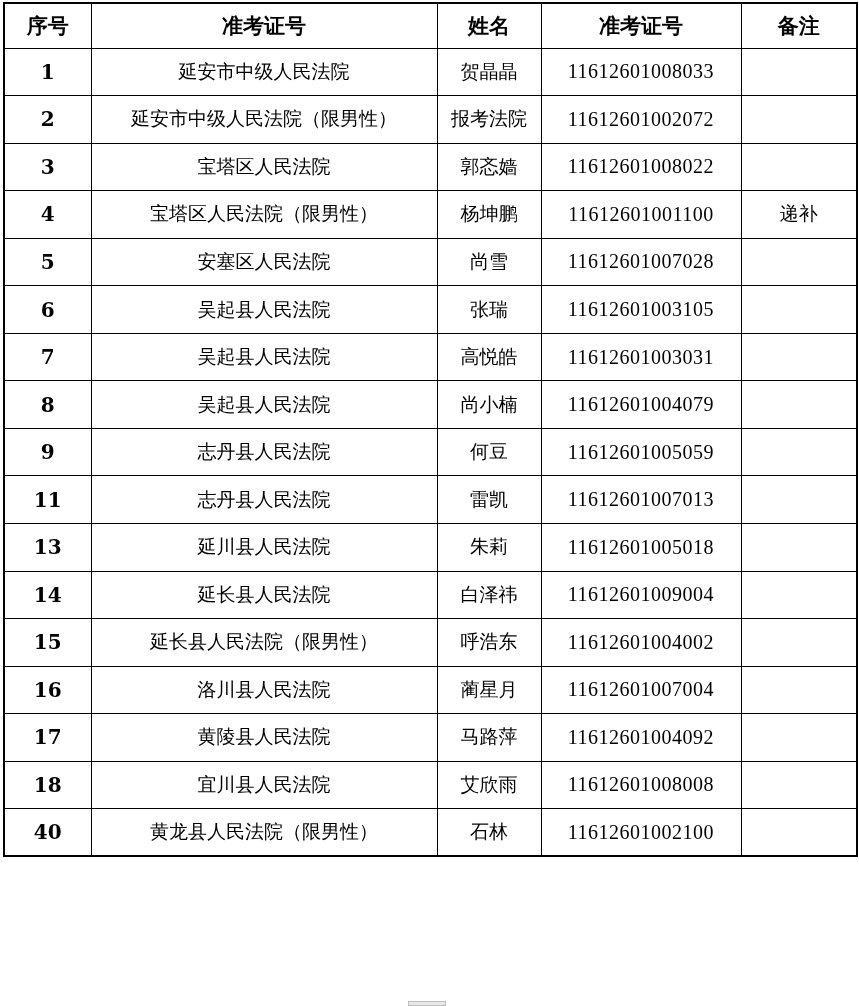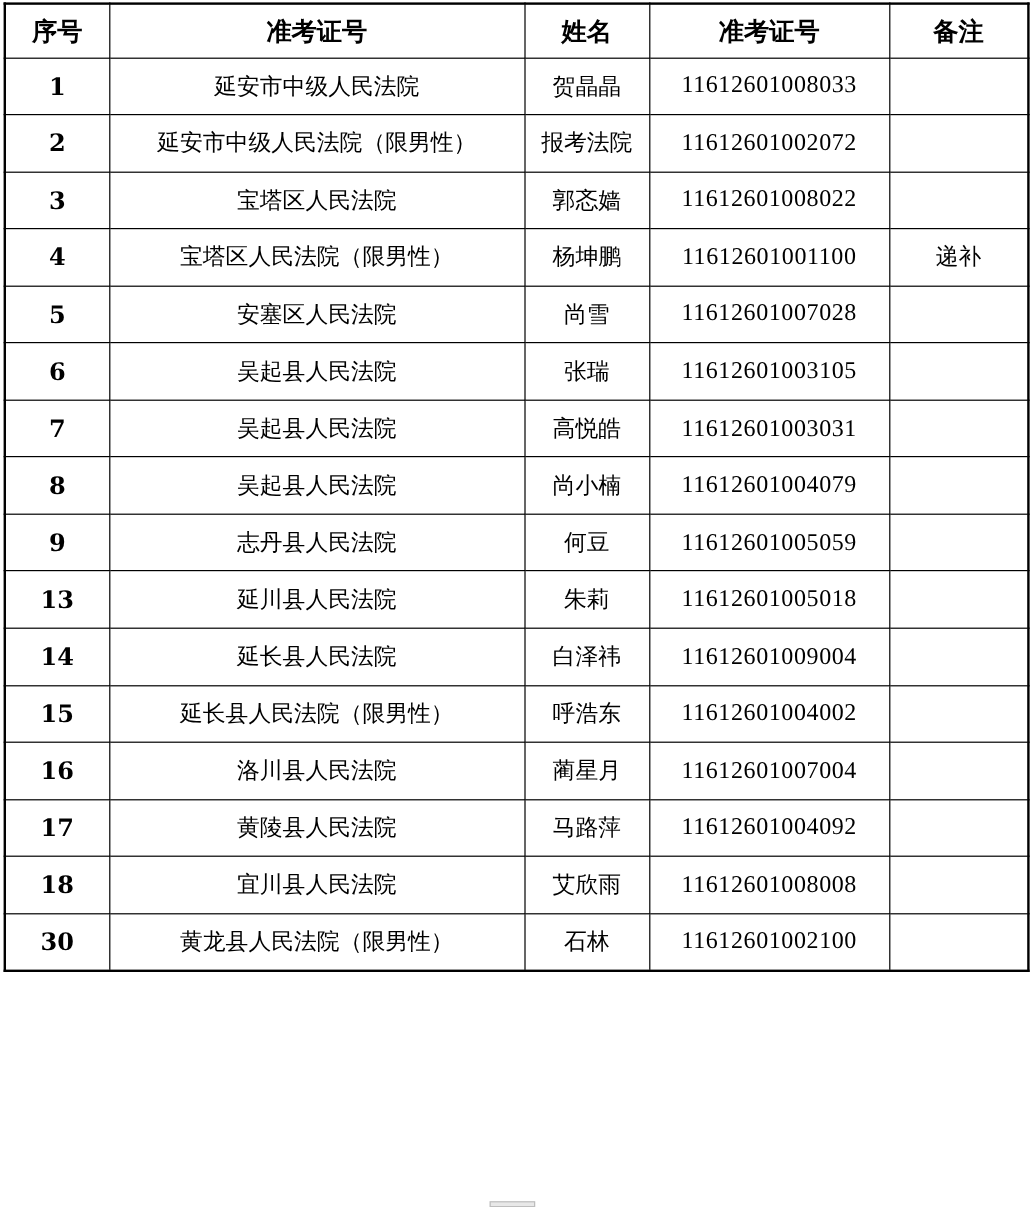--- a/index.html
+++ b/index.html
@@ -149,20 +149,27 @@
           <td class="c-remark"></td>
         </tr>
         <tr>
           <td class="c-no">9</td>
           <td class="c-court">志丹县人民法院</td>
           <td class="c-name">何豆</td>
           <td class="c-ticket">11612601005059</td>
           <td class="c-remark"></td>
         </tr>
         <tr>
+          <td class="c-no">11</td>
+          <td class="c-court">志丹县人民法院</td>
+          <td class="c-name">雷凯</td>
+          <td class="c-ticket">11612601007013</td>
+          <td class="c-remark"></td>
+        </tr>
+        <tr>
           <td class="c-no">13</td>
           <td class="c-court">延川县人民法院</td>
           <td class="c-name">朱莉</td>
           <td class="c-ticket">11612601005018</td>
           <td class="c-remark"></td>
         </tr>
         <tr>
           <td class="c-no">14</td>
           <td class="c-court">延长县人民法院</td>
           <td class="c-name">白泽祎</td>
@@ -191,21 +198,21 @@
           <td class="c-remark"></td>
         </tr>
         <tr>
           <td class="c-no">18</td>
           <td class="c-court">宜川县人民法院</td>
           <td class="c-name">艾欣雨</td>
           <td class="c-ticket">11612601008008</td>
           <td class="c-remark"></td>
         </tr>
         <tr>
-          <td class="c-no">30</td>
+          <td class="c-no">40</td>
           <td class="c-court">黄龙县人民法院（限男性）</td>
           <td class="c-name">石林</td>
           <td class="c-ticket">11612601002100</td>
           <td class="c-remark"></td>
         </tr>
       </tbody>
   </table>
 
   <div class="bottom-artifact"></div>
 

